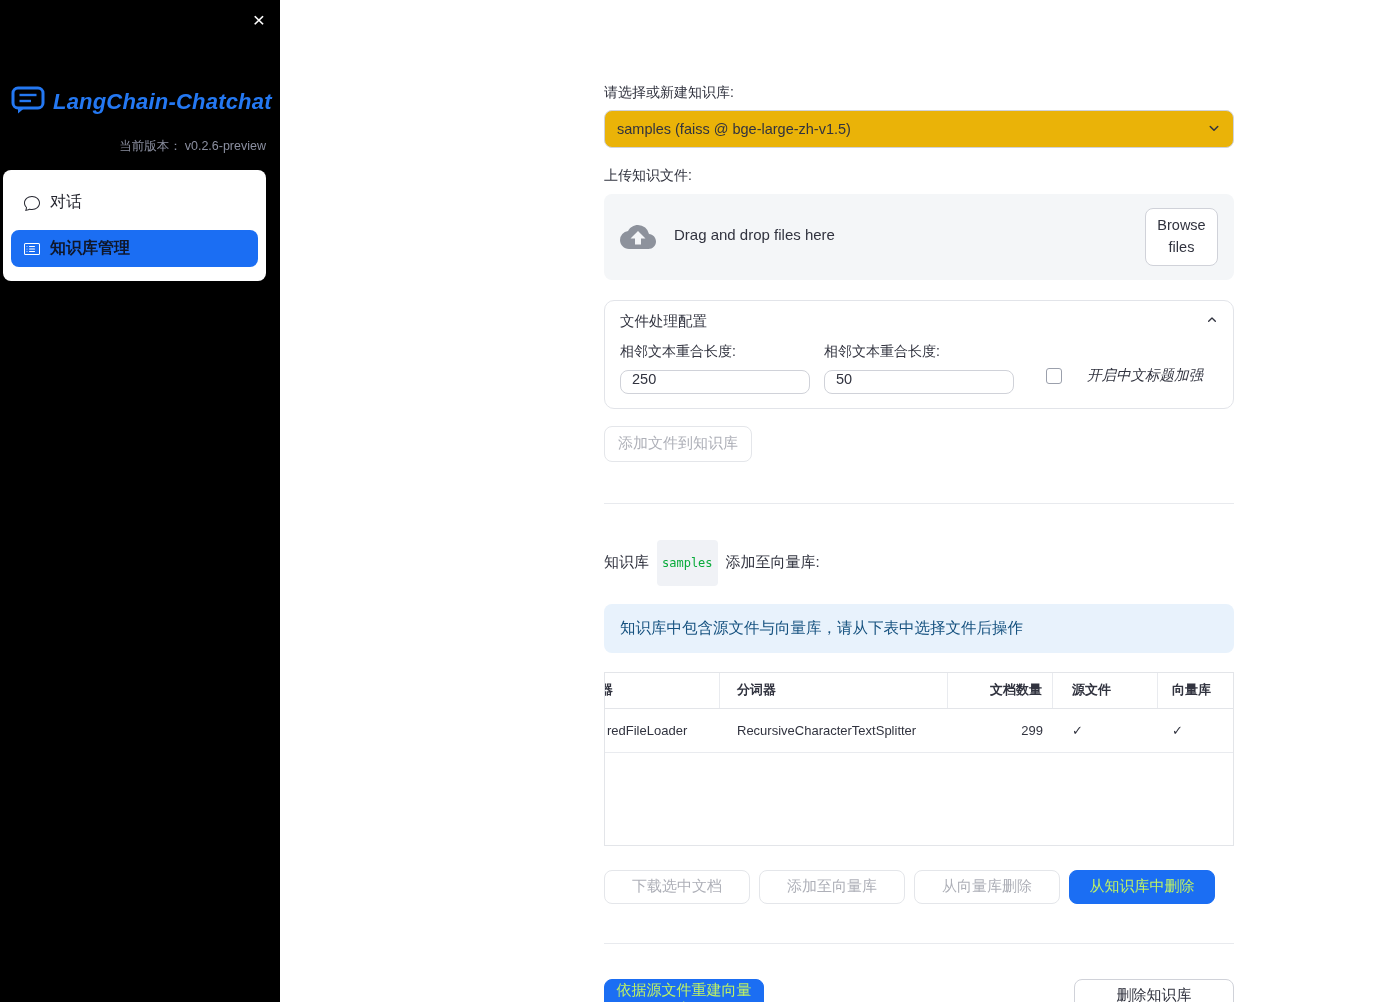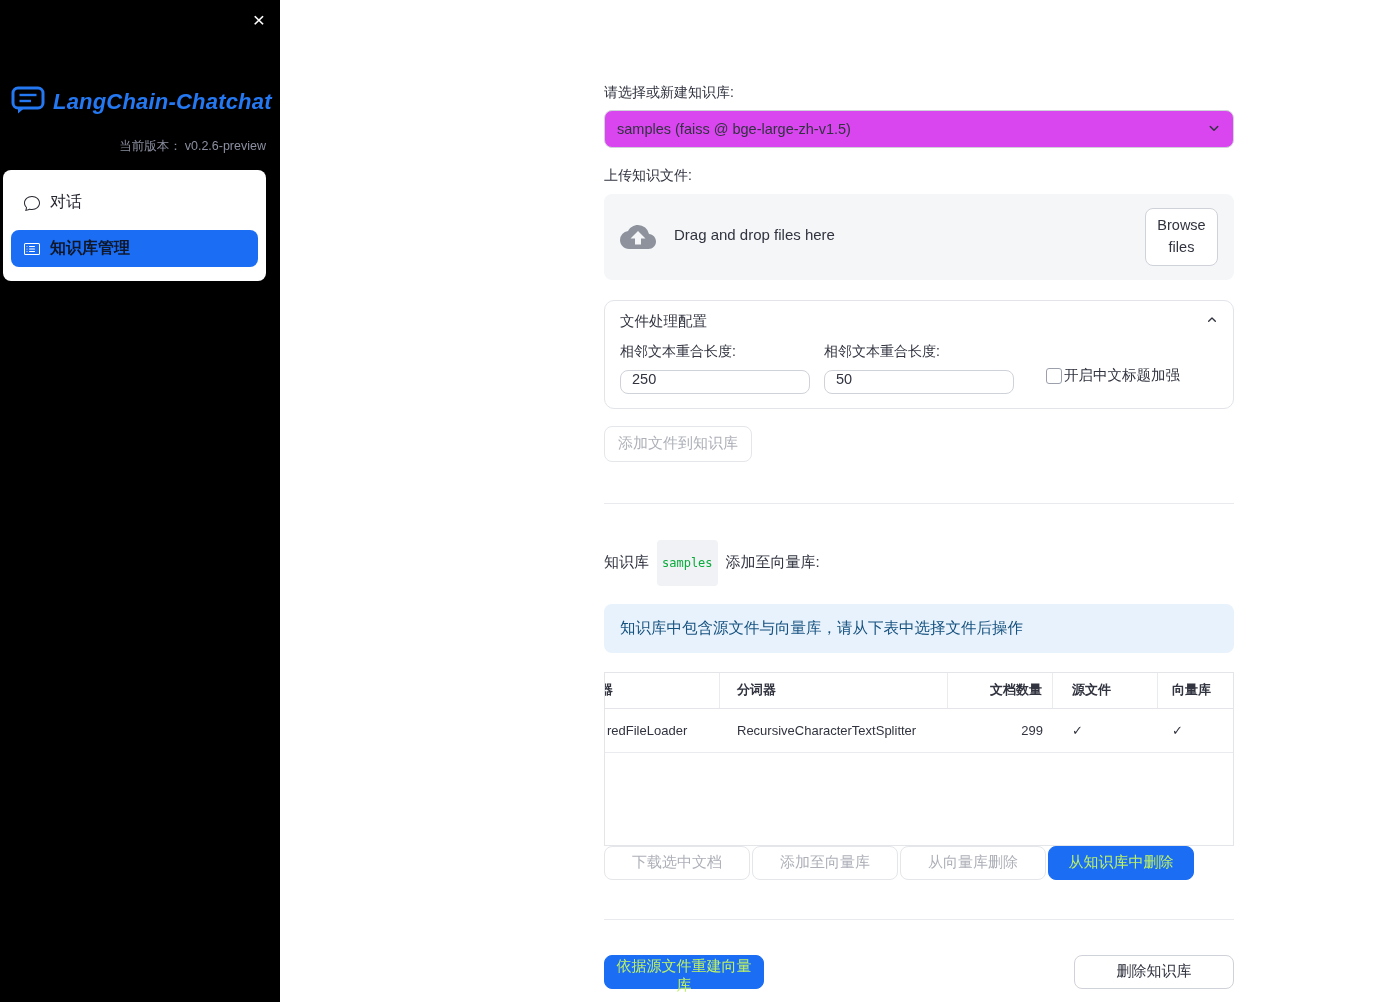--- a/index.html
+++ b/index.html
@@ -29,21 +29,21 @@
   .menu-item.active { background: var(--primary); color: #0f172a; font-weight: 700; font-family: Liberation Mono, monospace; }
   .menu-item .mi-icon { display: flex; align-items: center; }
 
   
   .main { flex: 1; background: #fff; }
   .content { width: 630px; margin-left: 324px; padding-top: 84px; }
 
   .field-label { font-size: 14px; margin-bottom: 8px; }
   .selectbox { height: 38px; border: 1px solid #d0d2d9; border-radius: 8px; display: flex;
     align-items: center; justify-content: space-between; padding: 0 10px 0 12px;
-    font-size: 14.5px; cursor: pointer; margin-bottom: 19px; background: #d946ef; }
+    font-size: 14.5px; cursor: pointer; margin-bottom: 19px; background: #eab308; }
 
   .upload-label { margin-bottom: 9px; }
   .dropzone { background: #f4f6f8; border-radius: 8px; padding: 14px 16px; display: flex;
     align-items: center; min-height: 82px; }
   .dz-icon { flex: 0 0 auto; margin-right: 18px; display: flex; }
   .dz-title { font-size: 15px; margin-bottom: 5px; }
   .dz-sub { font-size: 12.3px; color: #8a8e99; line-height: 1.35; max-width: 478px; }
   .browse-btn { margin-left: auto; width: 73px; min-height: 54px; background: #fff;
     border: 1px solid #d0d2d9; border-radius: 8px; font-size: 14.5px; color: #31333f;
     font-family: inherit; padding: 6px; cursor: pointer; line-height: 1.5; }
@@ -53,21 +53,21 @@
     padding: 0 13px 0 15px; font-size: 14.5px; cursor: pointer; }
   .exp-body { display: flex; align-items: flex-end; padding: 0 14px 14px 15px; }
   .num-col { width: 190px; margin-right: 14px; }
   .num-col .field-label { margin-bottom: 9px; }
   .number-input { height: 24px; border: 1px solid #d0d2d9; border-radius: 8px; display: flex;
     align-items: center; overflow: hidden; background: #fff; flex-direction: column; }
   .ni-value { flex: 1; min-width: 0; width: 100%; border: none; outline: none; padding: 0 11px;
     font-size: 14.5px; font-family: inherit; color: #31333f; background: transparent; }
   .ni-step { flex: 0 0 29px; width: 29px; height: 100%; background: none; border: none;
     font-size: 16px; color: #3c3f47; cursor: pointer; font-family: inherit; padding: 0; }
-  .checkbox-col { display: flex; align-items: center; height: 36px; margin-left: 18px; gap: 2px; }
+  .checkbox-col { display: flex; align-items: center; height: 36px; margin-left: 18px; gap: 25px; font-style: italic; }
   .checkbox-box { width: 16px; height: 16px; border: 1.5px solid #9ba0ac; border-radius: 3px;
     background: #fff; cursor: pointer; flex: 0 0 auto; }
   .checkbox-label { font-size: 14.5px; }
 
   .btn { font-family: inherit; border-radius: 8px; font-size: 15px; }
   .add-btn { margin-top: 17px; height: 36px; padding: 0 13px; background: #fff;
     border: 1px solid #e4e6ea; color: #aeb0b8; cursor: default; }
 
   .divider { border: none; border-top: 1px solid #e8eaee; margin: 41px 0 36px; }
   .divider2 { margin: 39px 0 35px; }
@@ -86,21 +86,21 @@
   .th:last-child { border-right: none; }
   .t-row { display: flex; height: 44px; border-bottom: 1px solid #e9ebef; cursor: pointer; }
   .td { display: flex; align-items: center; font-size: 13px; overflow: hidden; white-space: nowrap; }
   .c0 { width: 115px; padding-left: 2px; }
   .c1 { width: 228px; padding-left: 17px; }
   .c2 { width: 105px; justify-content: flex-end; padding-right: 10px; }
   .c3 { width: 105px; padding-left: 19px; }
   .c4 { flex: 1; padding-left: 14px; }
   .clip-left { margin-left: -7px; }
 
-  .actions { display: flex; gap: 2px; }
+  .actions { display: flex; gap: 9px; margin-top: 24px; }
   .action-btn { width: 146px; height: 34px; background: #fff; border: 1px solid #e4e6ea;
     color: #aeb0b8; cursor: default; }
   .primary-btn { background: var(--primary); border: 1px solid var(--primary); color: #bef264; cursor: pointer; }
   .actions .primary-btn { width: 146px; height: 34px; }
 
   .bottom-row { display: flex; justify-content: space-between; }
   .bottom-btn { width: 160px; height: 34px; }
   .secondary-btn { background: #fff; border: 1px solid #d0d2d9; color: #31333f; cursor: pointer; }
 </style>
 </head>

